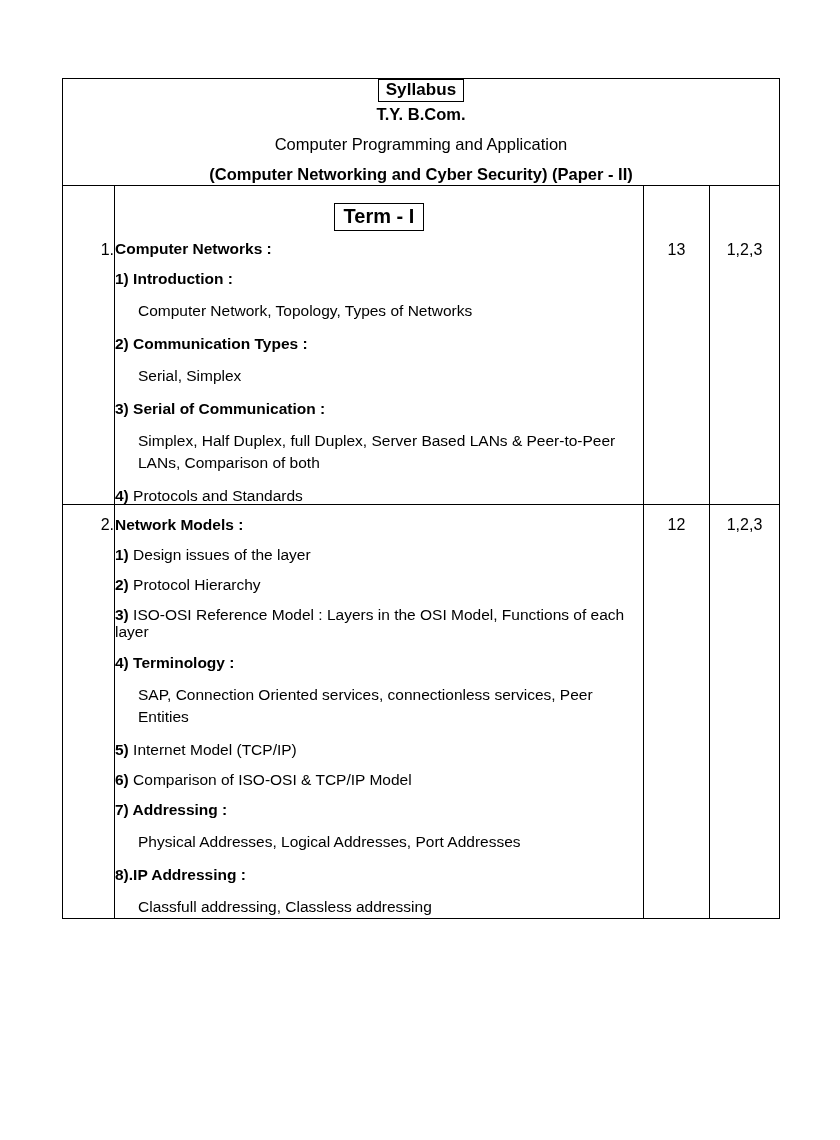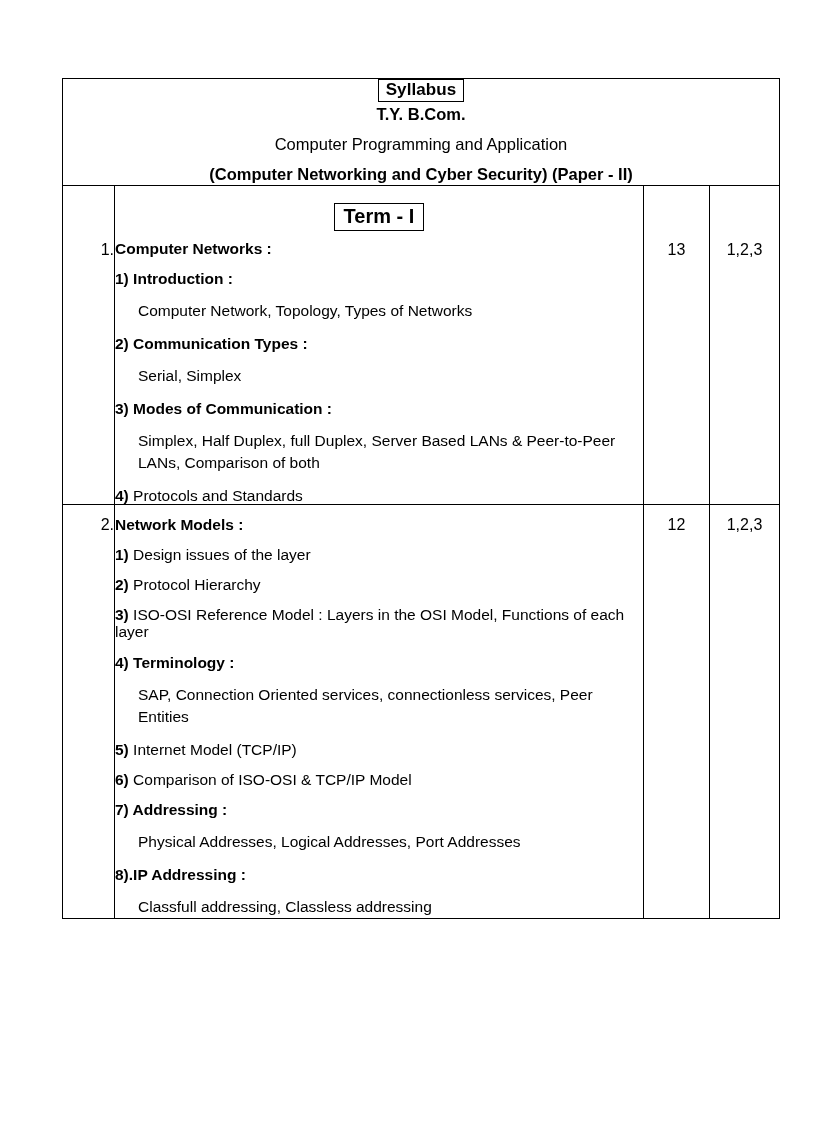--- a/index.html
+++ b/index.html
@@ -195,21 +195,21 @@
         <td class="topic-cell row1">
           <div class="term-wrap">
             <span class="term-box">Term - I</span>
           </div>
           <div class="lines-host">
               <div class="tline head">Computer Networks :</div>
               <div class="tline item bold"><span class="marker">1)</span><span class="txt"> Introduction :</span></div>
               <div class="tline detail">Computer Network, Topology, Types of Networks</div>
               <div class="tline item bold"><span class="marker">2)</span><span class="txt"> Communication Types :</span></div>
               <div class="tline detail">Serial, Simplex</div>
-              <div class="tline item bold"><span class="marker">3)</span><span class="txt"> Modes of Communication :</span></div>
+              <div class="tline item bold"><span class="marker">3)</span><span class="txt"> Serial of Communication :</span></div>
               <div class="tline detail">Simplex, Half Duplex, full Duplex, Server Based LANs &amp; Peer-to-Peer LANs, Comparison of  both</div>
               <div class="tline item"><span class="marker">4)</span><span class="txt"> Protocols and Standards</span></div>
             </div>
         </td>
         <td class="num-cell row1">13</td>
         <td class="num-cell row1">1,2,3</td>
       </tr>
 
       <tr>
         <td class="unit-cell row2">2.</td>

